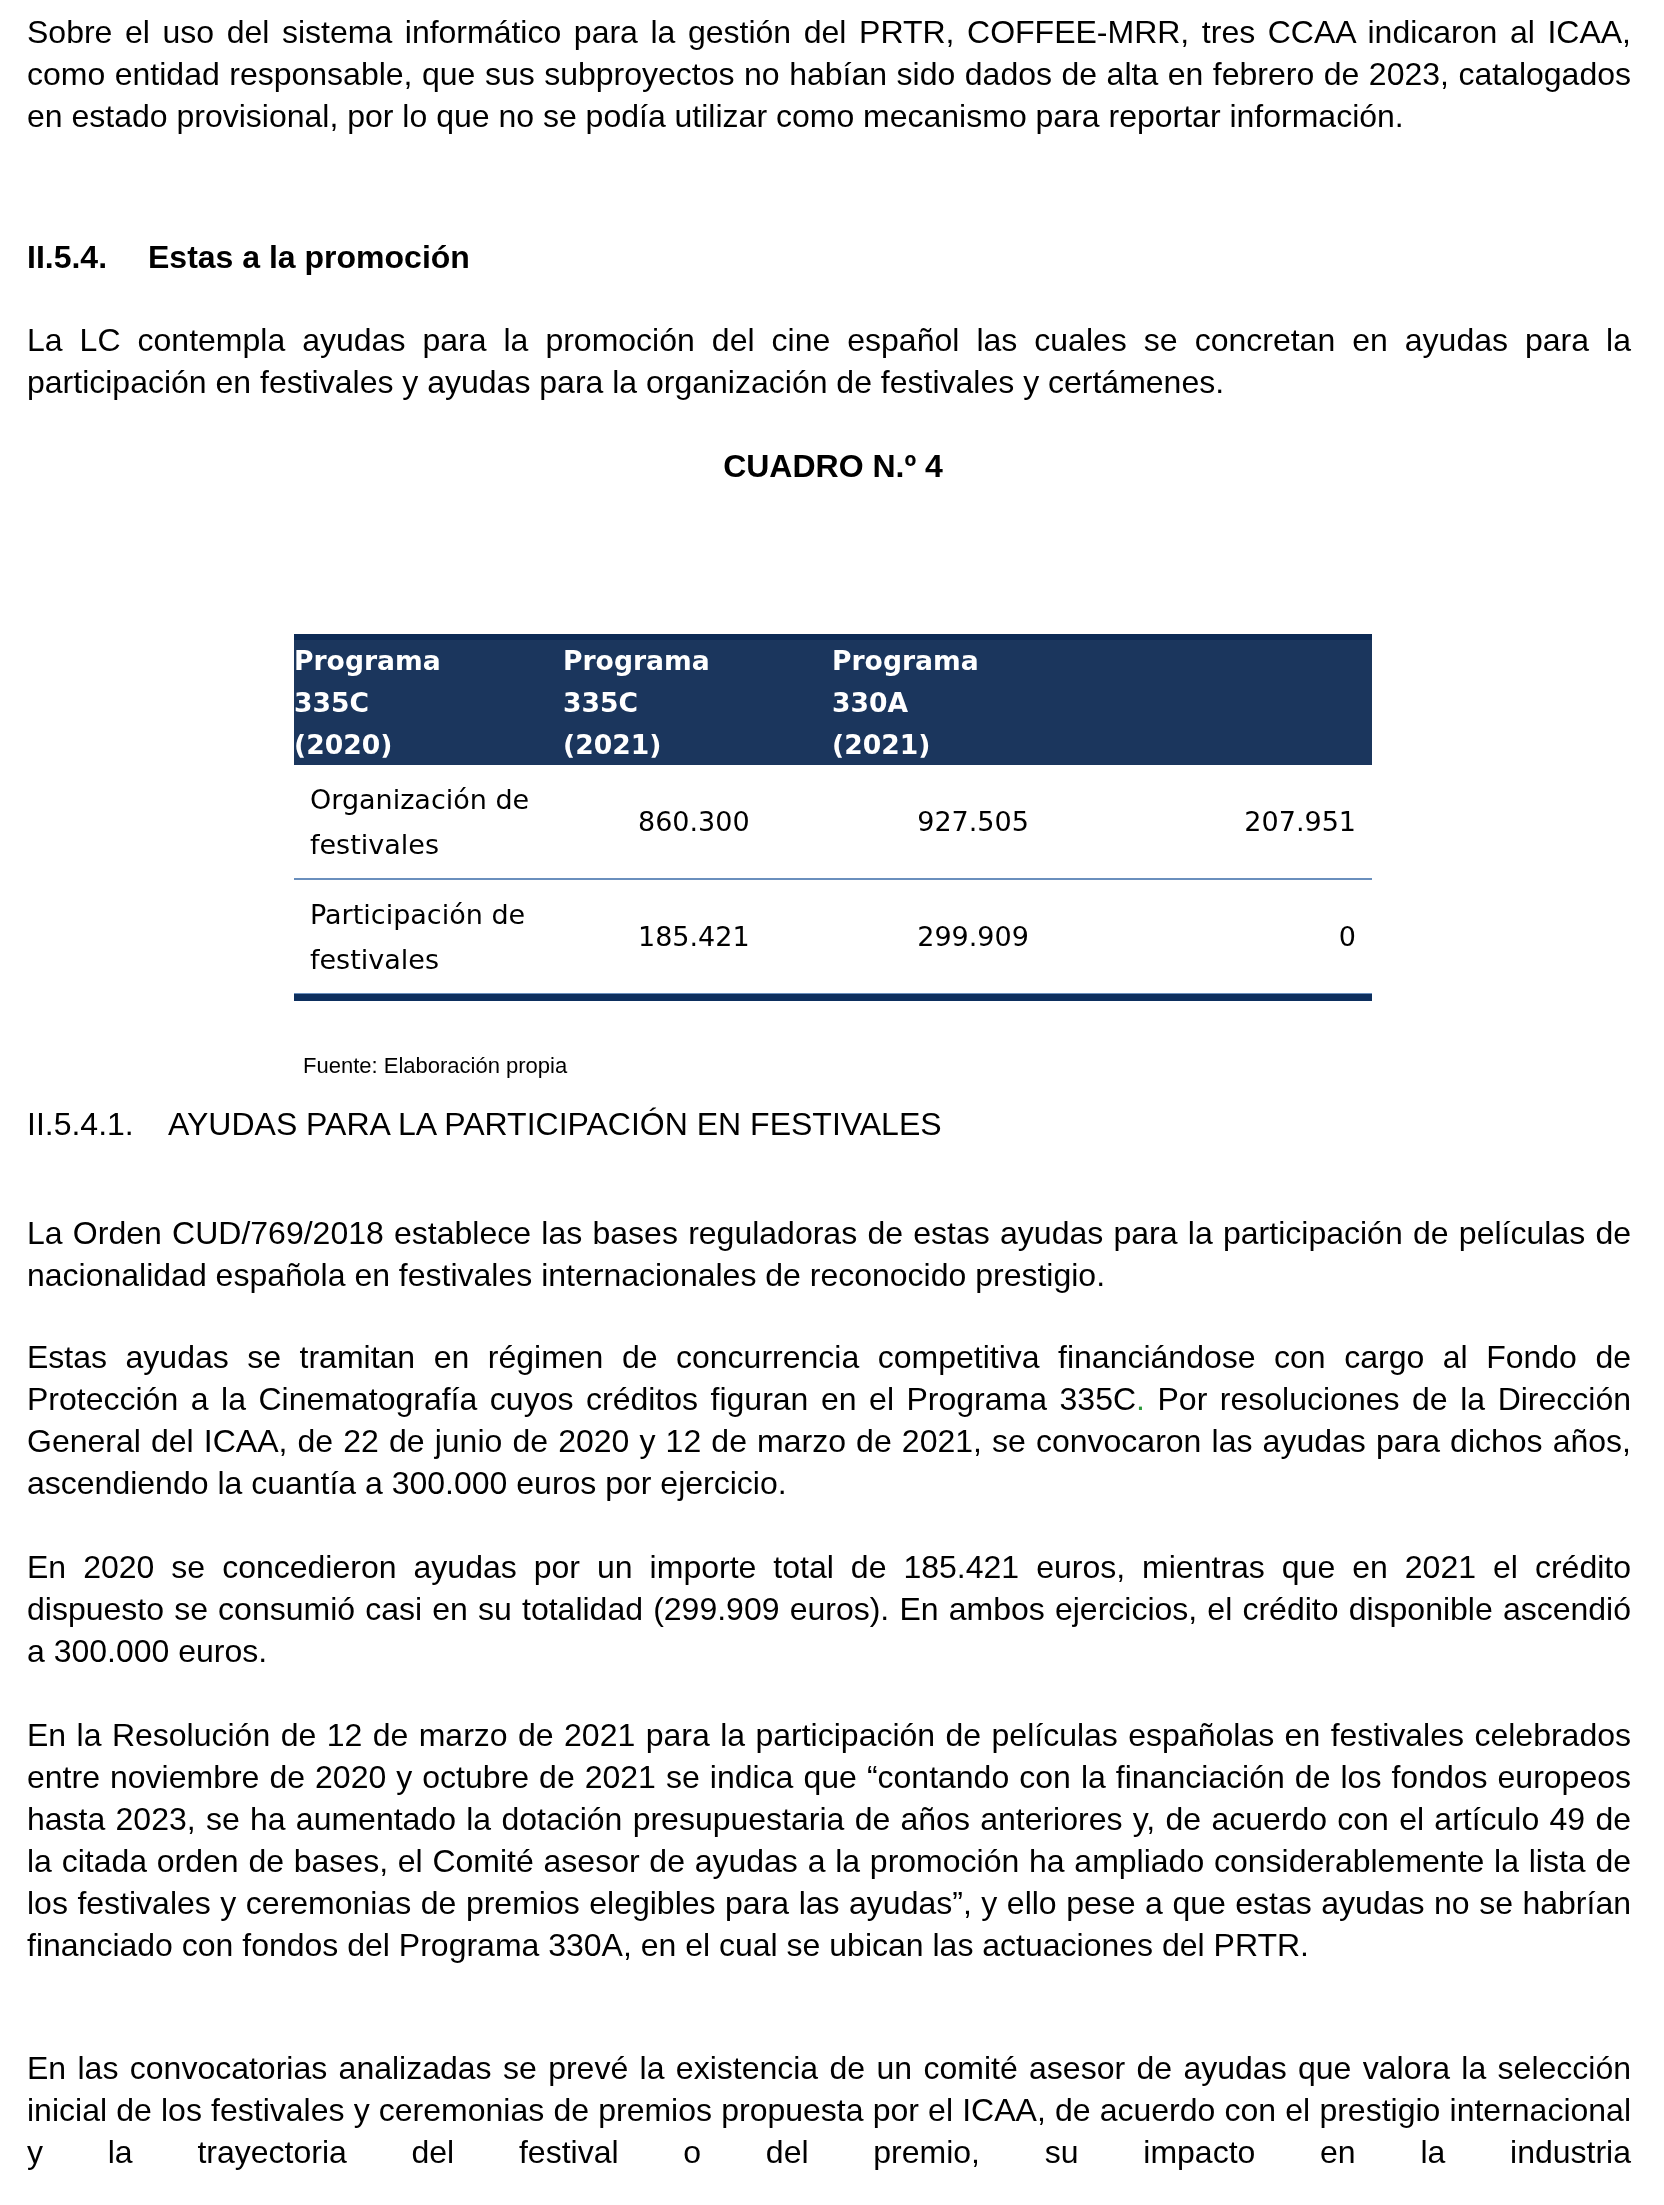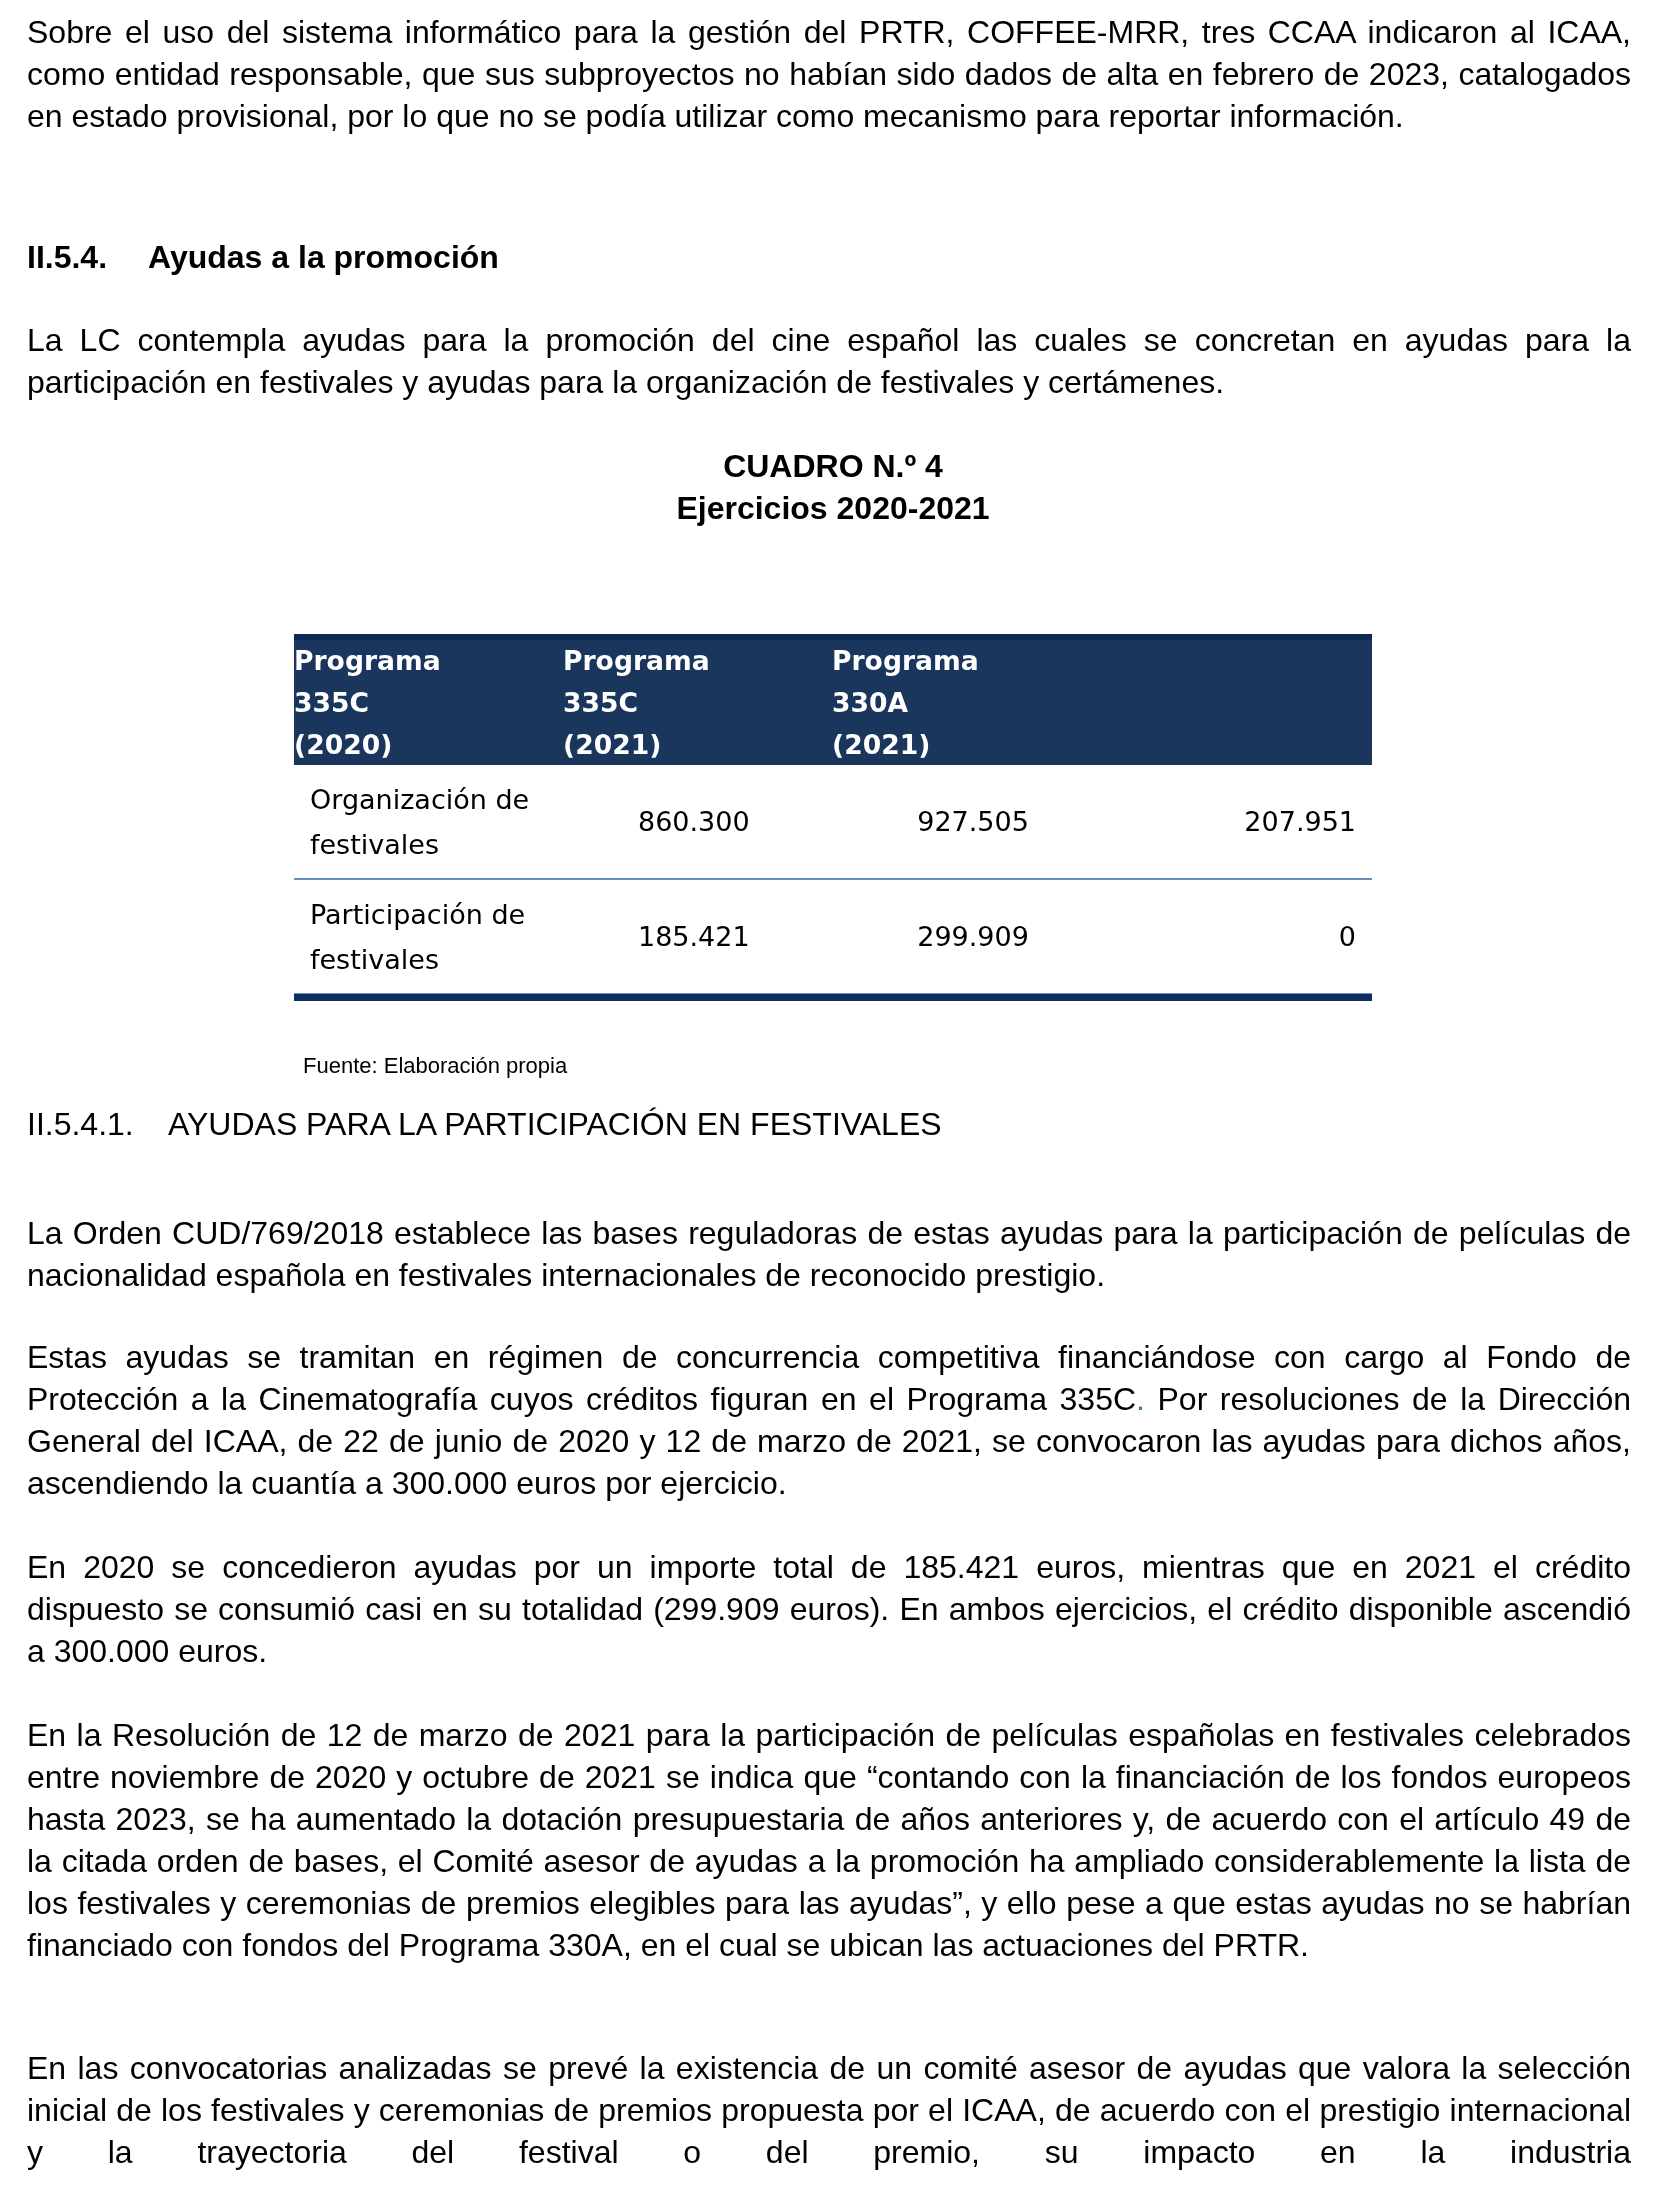--- a/index.html
+++ b/index.html
@@ -55,28 +55,27 @@
   .green { color: #2e9a3a; }
 </style>
 </head>
 <body>
 
 <div class="page">
 
   <p class="body p1">Sobre el uso del sistema informático para la gestión del PRTR, COFFEE-MRR, tres CCAA indicaron al ICAA, como entidad responsable, que sus subproyectos no habían sido dados de alta en febrero de 2023, catalogados en estado provisional, por lo que no se podía utilizar como mecanismo para reportar información.</p>
 
   <h2 class="h1">
-    <span class="num">II.5.4.</span><span>Ayudas a la promoción</span>
+    <span class="num">II.5.4.</span><span>Estas a la promoción</span>
   </h2>
 
   <p class="body p2">La LC contempla ayudas para la promoción del cine español las cuales se concretan en ayudas para la participación en festivales y ayudas para la organización de festivales y certámenes.</p>
 
   <div class="caption">
     <span class="b">CUADRO N.º 4</span>
-    <span class="b">Ejercicios 2020-2021</span>
   </div>
 
   <div class="tbl">
     <div class="thead">
       <div class="cn">
         <span>Programa</span>
         <span>335C</span>
         <span>(2020)</span>
       </div>
       <div class="cn">

